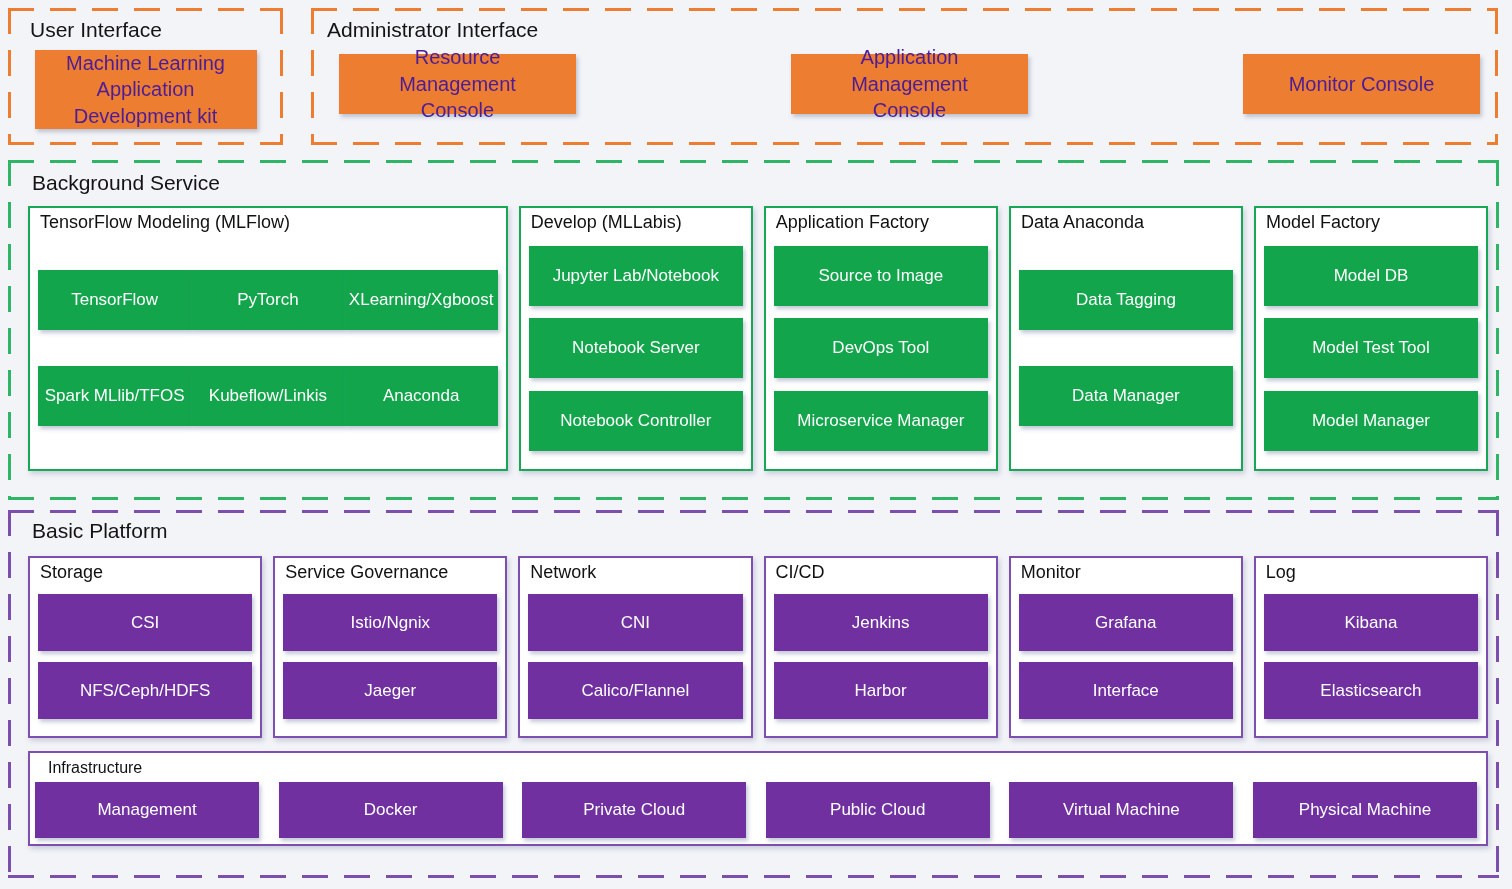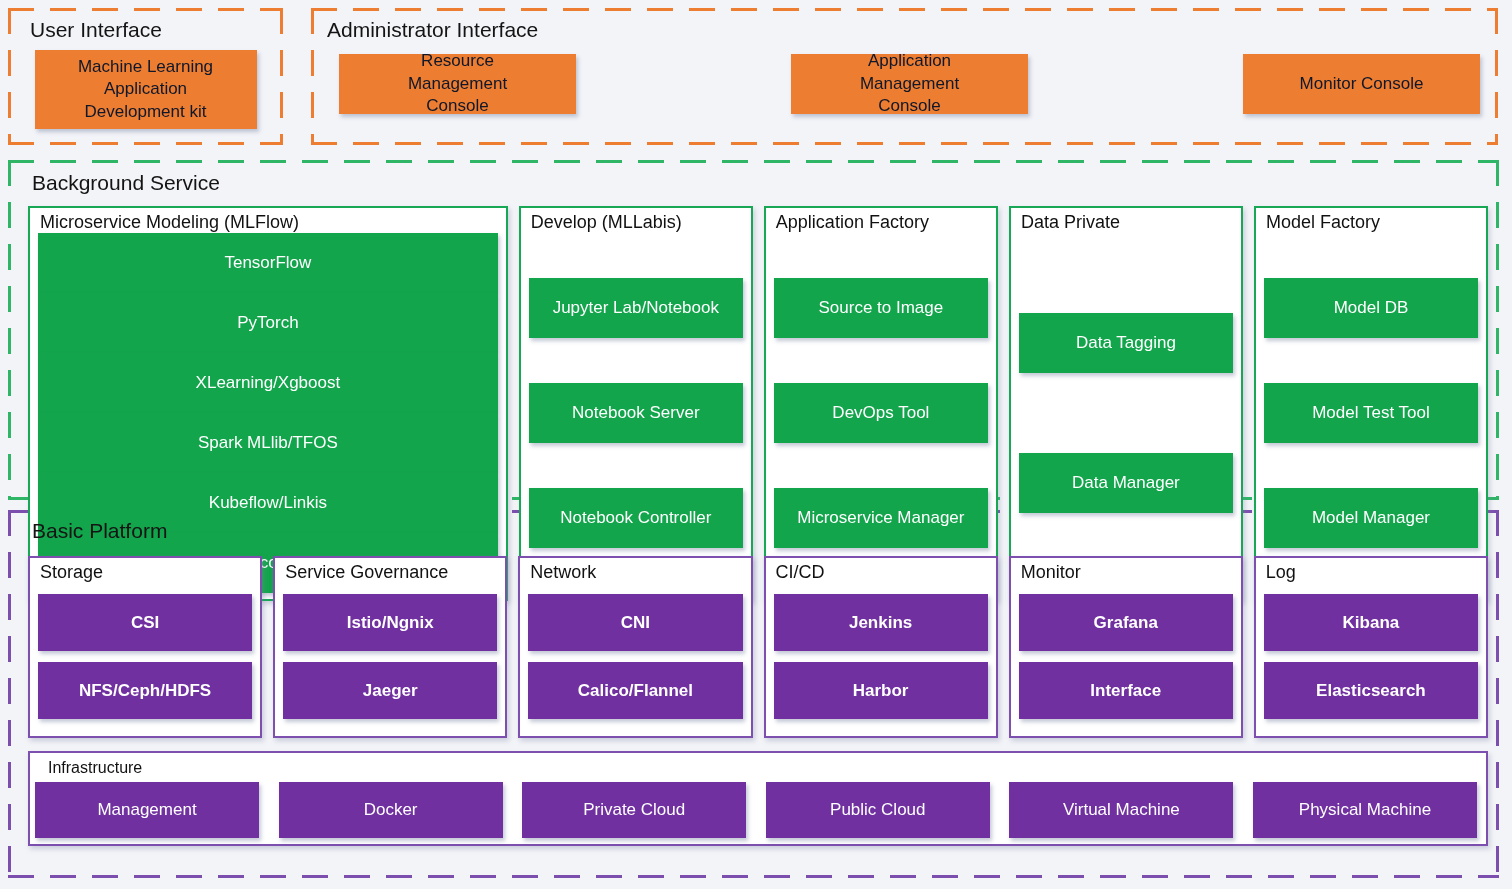--- a/index.html
+++ b/index.html
@@ -36,55 +36,55 @@
   h2.sec-title { font-size:21px; font-weight:400; color:#141414; }
 
   
   .row-top { display:flex; gap:28px; margin:8px 14px 0 8px; height:137px; }
   .ui-frame { width:275px; flex:none; padding:8px 0 0 0; }
   .ui-frame h2 { margin:2px 0 0 22px; }
   .admin-frame { flex:1; padding:8px 0 0 0; }
   .admin-frame h2 { margin:2px 0 0 16px; }
 
   .obox {
-    background:#ED7D31; color:#0f172a; font-size:17px; line-height:1.32;
+    background:#ED7D31; color:#4c1d95; font-size:20px; line-height:1.32;
     display:flex; align-items:center; justify-content:center; text-align:center;
     box-shadow:2px 3px 4px rgba(125,135,165,.45);
   }
   .ml-kit { width:222px; height:79px; margin:8px auto 0; }
   .ml-kit span { max-width:170px; }
   .console-row { display:flex; justify-content:space-between; padding:0 18px 0 28px; margin-top:12px; }
   .console { width:237px; height:60px; }
   .console span { max-width:160px; }
 
   
   .bs-frame { margin:15px 13px 0 8px; height:340px; padding:9px 0 0 0; }
   .bs-frame h2 { margin:2px 0 0 24px; }
   .bs-columns { margin:11px 11px 0 20px; height:265px; display:grid; grid-template-columns:2.05fr 1fr 1fr 1fr 1fr; gap:11px; }
 
   .col { background:#fff; border:2px solid; display:flex; flex-direction:column; box-shadow:2px 3px 5px rgba(125,135,165,.35); }
   .col.gcol { border-color:#17a755; }
   .col.pcol { border-color:#7d4fae; }
   .col-title { font-size:18px; color:#111; padding:4px 0 0 10px; white-space:nowrap; }
   .items { flex:1; display:flex; flex-direction:column; justify-content:space-evenly; padding:0 8px 6px; }
-  .items.grid2 { display:grid; grid-template-columns:1fr; align-content:space-evenly; }
+  .items.grid2 { display:grid; grid-template-columns:1fr 1fr 1fr; align-content:space-evenly; }
 
   .node {
     height:60px; color:#fff; font-size:17px; text-align:center;
     display:flex; align-items:center; justify-content:center;
     box-shadow:2px 3px 4px rgba(125,135,165,.45);
   }
   .gnode { background:#12a54b; }
   .pnode { background:#7030A0; }
 
   
   .bp-frame { margin:10px 13px 0 8px; height:368px; padding:7px 0 0 0; }
   .bp-frame h2 { margin:2px 0 0 24px; }
   .bp-columns { margin:13px 11px 4px 20px; height:182px; display:grid; grid-template-columns:repeat(6,1fr); gap:11px; }
-  .bp-columns .node { height:57px;font-weight:bold; }
+  .bp-columns .node { height:57px; }
 
   .infra { margin:13px 11px 0 20px; height:95px; background:#fff; border:2px solid #7d4fae; box-shadow:2px 3px 5px rgba(125,135,165,.35); }
   .infra-title { font-size:16px; color:#111; padding:6px 0 0 18px; }
   .infra-row { display:flex; justify-content:space-between; padding:5px 9px 0 5px; }
   .infra-row .node { width:224px; height:56px; }
 </style>
 </head>
 <body>
 
 <div>
@@ -112,21 +112,21 @@
         </div>
       </div>
     </section>
   </div>
 
   <section class="frame green bs-frame">
     <h2 class="sec-title">Background Service</h2>
     <div class="bs-columns">
 
       <div class="col gcol">
-        <div class="col-title">Microservice Modeling (MLFlow)</div>
+        <div class="col-title">TensorFlow Modeling (MLFlow)</div>
         <div class="items grid2">
           <div class="node gnode">TensorFlow</div>
           <div class="node gnode">PyTorch</div>
           <div class="node gnode">XLearning/Xgboost</div>
           <div class="node gnode">Spark MLlib/TFOS</div>
           <div class="node gnode">Kubeflow/Linkis</div>
           <div class="node gnode">Anaconda</div>
         </div>
       </div>
 
@@ -142,21 +142,21 @@
       <div class="col gcol">
         <div class="col-title">Application Factory</div>
         <div class="items">
           <div class="node gnode">Source to Image</div>
           <div class="node gnode">DevOps Tool</div>
           <div class="node gnode">Microservice Manager</div>
         </div>
       </div>
 
       <div class="col gcol">
-        <div class="col-title">Data Private</div>
+        <div class="col-title">Data Anaconda</div>
         <div class="items">
           <div class="node gnode">Data Tagging</div>
           <div class="node gnode">Data Manager</div>
         </div>
       </div>
 
       <div class="col gcol">
         <div class="col-title">Model Factory</div>
         <div class="items">
           <div class="node gnode">Model DB</div>

